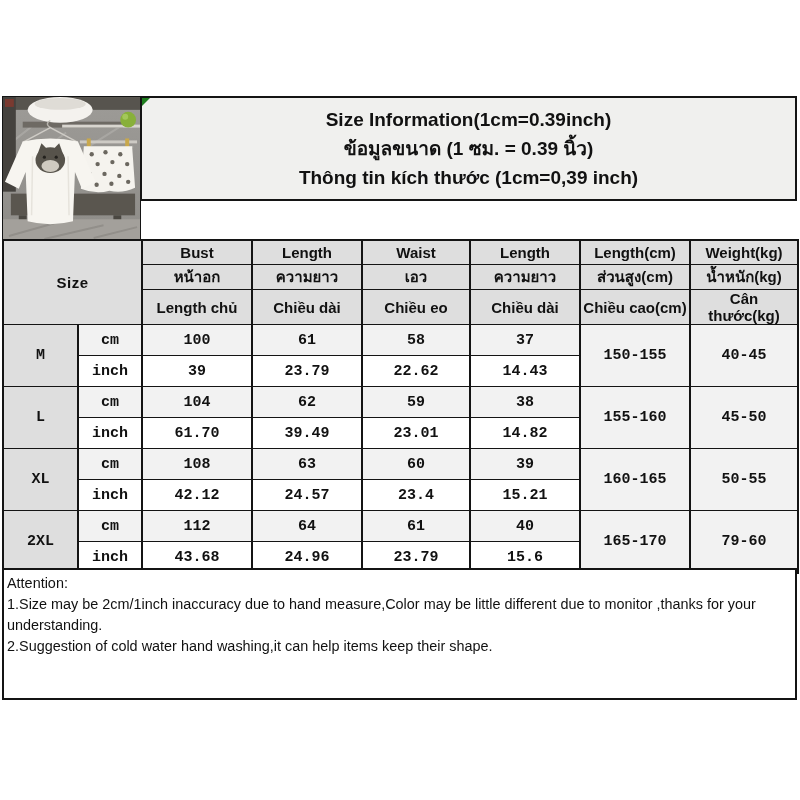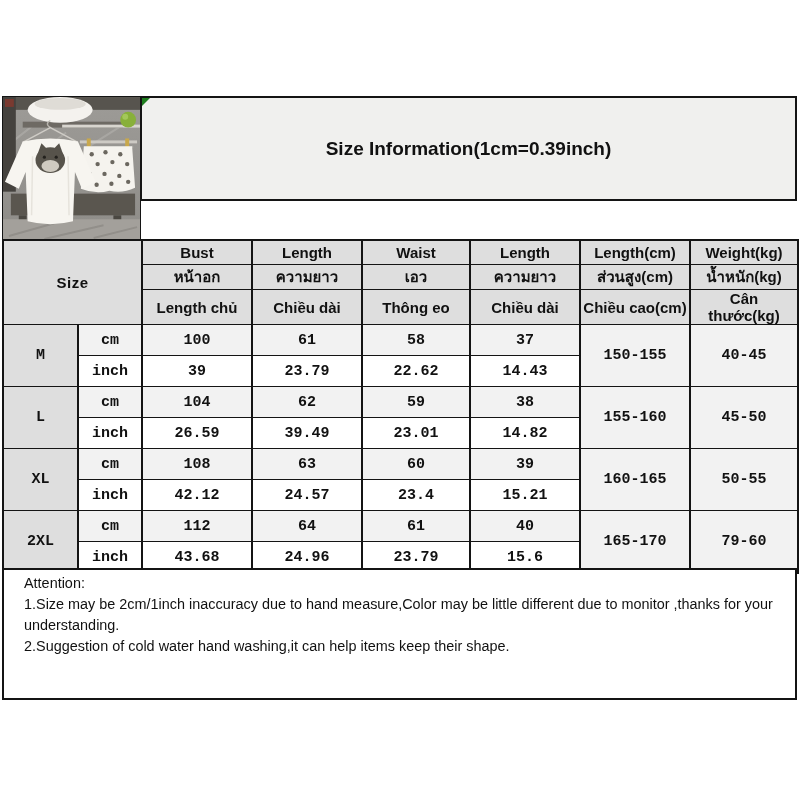--- a/index.html
+++ b/index.html
@@ -29,21 +29,21 @@
   tr.hrow td{height:23px;background:#dedede;}
   tr.drow td{height:30px;background:#ffffff;font-family:Liberation Mono, monospace;}
   tr.grp td{border-top-width:2px;}
   td.c-size{background:#dedede;font-size:30px;letter-spacing:0.5px;}
   td.c-lbl{background:#dedede !important;font-size:16px;}
   td.cmbg{background:#f2f2f2 !important;}
 
   
   #attention{position:absolute;left:2px;top:568px;width:795px;height:132px;
              background:#ffffff;border:2px solid #141414;box-sizing:border-box;
-             padding:2px 20px;overflow:hidden;}
+             padding:2px 3px;overflow:hidden;}
   #attention .squeeze{width:855px;transform:scaleX(0.93);transform-origin:0 0;}
   #attention .aline{font-size:15.5px;line-height:21px;font-weight:400;white-space:nowrap;}
 </style>
 </head>
 <body>
 
 <div id="photo">
   <svg viewBox="0 0 139 145" xmlns="http://www.w3.org/2000/svg">
     <defs>
       <linearGradient id="wall" x1="0" y1="0" x2="0" y2="1">
@@ -99,20 +99,22 @@
       <ellipse cx="48" cy="70" rx="9" ry="6" fill="#cfcac0"></ellipse>
       <circle cx="42" cy="61" r="1.6" fill="#23211d"></circle>
       <circle cx="54" cy="61" r="1.6" fill="#23211d"></circle>
     </g>
   </svg>
 </div>
 
 <div id="title-cell">
   <span class="corner-marker"></span>
   <div class="tline">Size Information(1cm=0.39inch)</div>
+  <div class="tline">ข้อมูลขนาด (1 ซม. = 0.39 นิ้ว)</div>
+  <div class="tline">Thông tin kích thước (1cm=0,39 inch)</div>
 </div>
 
 <table id="size-table">
   <colgroup>
     <col style="width:75px">
       <col style="width:64px">
     <col style="width:110px">
       <col style="width:110px">
     <col style="width:108px">
       <col style="width:110px">
@@ -133,21 +135,21 @@
       <td>หน้าอก</td>
       <td>ความยาว</td>
       <td>เอว</td>
       <td>ความยาว</td>
       <td>ส่วนสูง(cm)</td>
       <td>น้ำหนัก(kg)</td>
     </tr>
     <tr class="hrow">
       <td>Length chủ</td>
       <td>Chiều dài</td>
-      <td>Thông eo</td>
+      <td>Chiều eo</td>
       <td>Chiều dài</td>
       <td>Chiều cao(cm)</td>
       <td>Cân thước(kg)</td>
     </tr>
 
     <tr class="drow grp">
       <td rowspan="2" class="c-lbl">M</td>
       <td class="c-unit cmbg">cm</td>
       <td class="cmbg">100</td>
       <td class="cmbg">61</td>
@@ -169,21 +171,21 @@
       <td class="c-unit cmbg">cm</td>
       <td class="cmbg">104</td>
       <td class="cmbg">62</td>
       <td class="cmbg">59</td>
       <td class="cmbg">38</td>
       <td rowspan="2" class="cmbg">155-160</td>
       <td rowspan="2" class="cmbg">45-50</td>
     </tr>
     <tr class="drow">
       <td class="c-unit">inch</td>
-      <td>26.59</td>
+      <td>61.70</td>
       <td>39.49</td>
       <td>23.01</td>
       <td>14.82</td>
     </tr>
 
     <tr class="drow grp">
       <td rowspan="2" class="c-lbl">XL</td>
       <td class="c-unit cmbg">cm</td>
       <td class="cmbg">108</td>
       <td class="cmbg">63</td>

